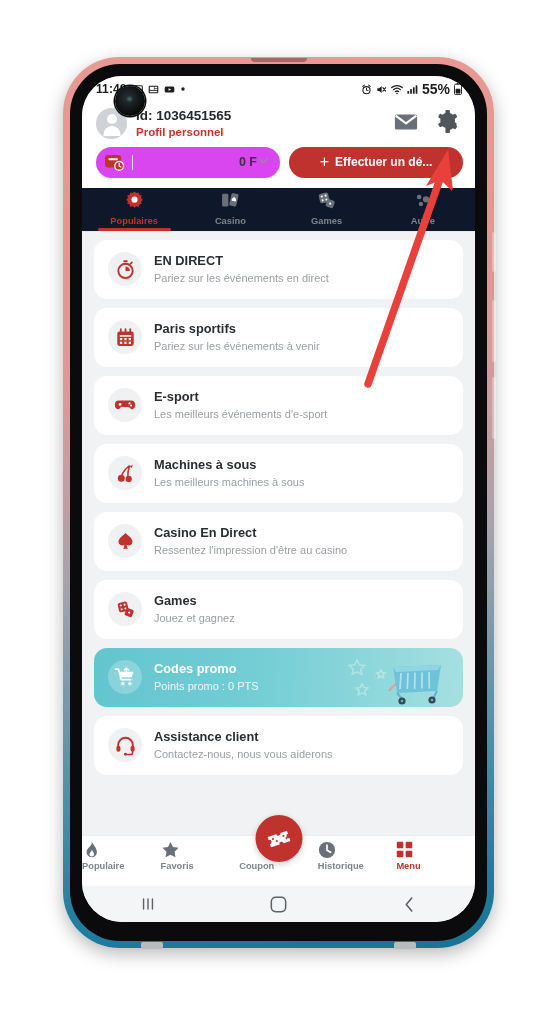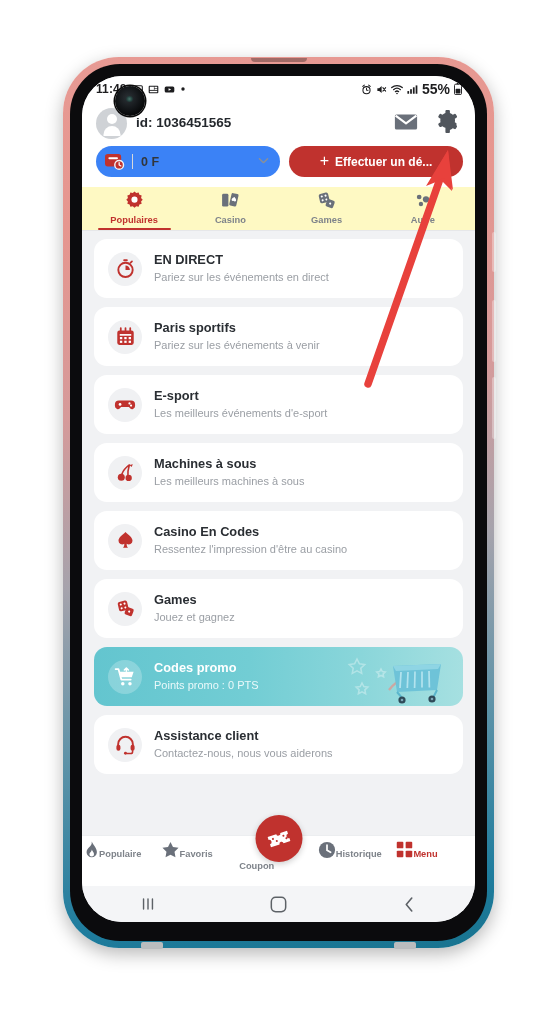--- a/index.html
+++ b/index.html
@@ -48,31 +48,31 @@
   #avatar{width:31px;height:31px;border-radius:50%;background:#cfd2d6;position:relative;flex:0 0 auto;}
   #avatar .av-head{position:absolute;left:50%;top:6px;transform:translateX(-50%);width:10px;height:10px;border-radius:50%;background:#fff;}
   #avatar .av-body{position:absolute;left:50%;bottom:3px;transform:translateX(-50%);width:17px;height:10px;border-radius:9px 9px 0 0;background:#fff;}
   .acct-text{margin-left:9px;flex:1;min-width:0;}
   #account-id{font-size:13.5px;font-weight:700;color:#24282d;line-height:1.25;}
   #profile-link{font-size:11.5px;color:#c5332f;font-weight:600;line-height:1.3;}
   .hdr-actions{display:flex;align-items:center;gap:17px;padding-right:3px;}
 
   
   #balance-row{background:#fff;display:flex;align-items:center;gap:9px;padding:3px 12px 10px 14px;}
-  #balance-pill{flex:1;height:31px;background:#3b82f6;border-radius:16px;display:flex;align-items:center;padding:0 10px 0 8px;min-width:0;}
+  #balance-pill{flex:1;height:31px;background:#d946ef;border-radius:16px;display:flex;align-items:center;padding:0 10px 0 8px;min-width:0;text-align:right;}
   .wallet-ico{flex:0 0 auto;display:flex;}
   .pill-div{width:1px;height:15px;background:#d6d8db;margin:0 8px 0 7px;}
   #balance-amount{font-size:12.5px;font-weight:700;color:#32363b;flex:1;}
   #deposit-btn{height:31px;min-width:150px;background:#c0322e;border-radius:16px;display:flex;align-items:center;
     justify-content:center;gap:6px;padding:0 12px;color:#fff;}
   #deposit-plus{font-size:16px;font-weight:400;line-height:1;margin-top:-1px;}
   #deposit-label{font-size:12px;font-weight:600;white-space:nowrap;overflow:hidden;max-width:108px;text-overflow:ellipsis;}
 
   
-  #category-tabs{background:#fef9c3;display:flex;align-items:flex-end;padding:2px 4px 0 4px;border-bottom:1px solid #e6e7e9;}
+  #category-tabs{background:#0f172a;display:flex;align-items:flex-end;padding:2px 4px 0 4px;border-bottom:1px solid #e6e7e9;}
   .cat-tab{flex:1;display:flex;flex-direction:column;align-items:center;padding-bottom:5px;position:relative;}
   .cat-ico{height:22px;display:flex;align-items:center;justify-content:center;margin-bottom:4px;}
   .cat-label{font-size:9.3px;color:#7e838a;font-weight:600;}
   .cat-tab.active .cat-label{color:#c0322e;}
   .cat-underline{position:absolute;bottom:0;left:12%;right:12%;height:2.5px;background:#c0322e;border-radius:2px;}
 
   
   #menu-list{padding:8px 12px 0 12px;height:544px;overflow:hidden;}
   .menu-card{background:#fff;border-radius:13px;display:flex;align-items:center;height:59px;margin-bottom:9px;
     padding:0 14px;position:relative;overflow:hidden;}
@@ -82,21 +82,21 @@
   .m-text{margin-left:12px;min-width:0;z-index:2;}
   .m-title{font-size:12.8px;font-weight:700;color:#2a2e33;line-height:1.3;}
   .m-sub{font-size:11px;color:#9a9ea4;line-height:1.35;margin-top:1px;}
   .menu-card.promo .m-title{color:#ffffff;}
   .menu-card.promo .m-sub{color:#eaf9fa;}
   .promo-art{position:absolute;right:4px;top:0;bottom:0;width:118px;z-index:1;}
 
   
   #bottom-nav{position:absolute;left:0;right:0;bottom:36px;height:46px;background:#fff;border-top:1px solid #eceef0;
     display:flex;align-items:flex-start;padding-top:4px;}
-  .nav-item{flex:1;display:flex;flex-direction:row;align-items:flex-end;}
+  .nav-item{flex:1;display:flex;flex-direction:column;align-items:flex-start;}
   .nav-ico{height:19px;display:flex;align-items:center;justify-content:center;}
   .nav-label{font-size:9.3px;color:#7e838a;font-weight:600;margin-top:2px;}
   .nav-item.active .nav-label{color:#c0322e;}
   #coupon-fab{position:absolute;left:50%;transform:translateX(-50%);top:-21px;width:47px;height:47px;border-radius:50%;
     background:#c0322e;display:flex;align-items:center;justify-content:center;box-shadow:0 2px 6px rgba(0,0,0,.2);}
 
   
   #android-nav{position:absolute;left:0;right:0;bottom:0;height:36px;background:#f4f5f7;
     display:flex;align-items:center;}
   .and-btn{flex:1;display:flex;align-items:center;justify-content:center;color:#5d6267;}
@@ -192,20 +192,21 @@
 
       <div id="camera-hole"></div>
 
       <div id="account-header">
         <div id="avatar">
           <span class="av-head"></span>
           <span class="av-body"></span>
         </div>
         <div class="acct-text">
           <div id="account-id">id: 1036451565</div>
+          <div id="profile-link">Profil personnel</div>
         </div>
         <div class="hdr-actions">
           <span>
             <svg width="24" height="18" viewBox="0 0 24 18">
                 <rect x="0.9" y="1.4" width="22.2" height="15.2" rx="1.6" fill="#6a707a"></rect>
                 <path d="M1.6 2.6 L12 10.4 L22.4 2.6" fill="none" stroke="#fff" stroke-width="2.1" stroke-linejoin="round"></path>
               </svg>
           </span>
           <span>
             <svg width="25" height="25" viewBox="0 0 24 24">
@@ -362,21 +363,21 @@
           </div>
         </div>
 
         <div class="menu-card">
           <span class="m-ico">
             <svg width="21" height="21" viewBox="0 0 24 24">
                 <path fill="#c0322e" d="M12 2.4c3.6 3.6 8 6.3 8 9.9a4.2 4.2 0 0 1-6.6 3.4c-.2 1.9.4 3.4 1.5 4.5H9.1c1.1-1.1 1.7-2.6 1.5-4.5A4.2 4.2 0 0 1 4 12.3c0-3.6 4.4-6.3 8-9.9z"></path>
               </svg>
           </span>
           <div class="m-text">
-            <div class="m-title">Casino En Codes</div>
+            <div class="m-title">Casino En Direct</div>
             <div class="m-sub">Ressentez l'impression d'être au casino</div>
           </div>
         </div>
 
         <div class="menu-card">
           <span class="m-ico">
             <svg width="21" height="21" viewBox="0 0 24 24">
                 <g transform="rotate(-13 11 10)">
                   <rect x="4" y="3.2" width="11" height="11" rx="2.3" fill="#c0322e"></rect>
                   <circle cx="7.3" cy="6.5" r="1.2" fill="#fff"></circle>

